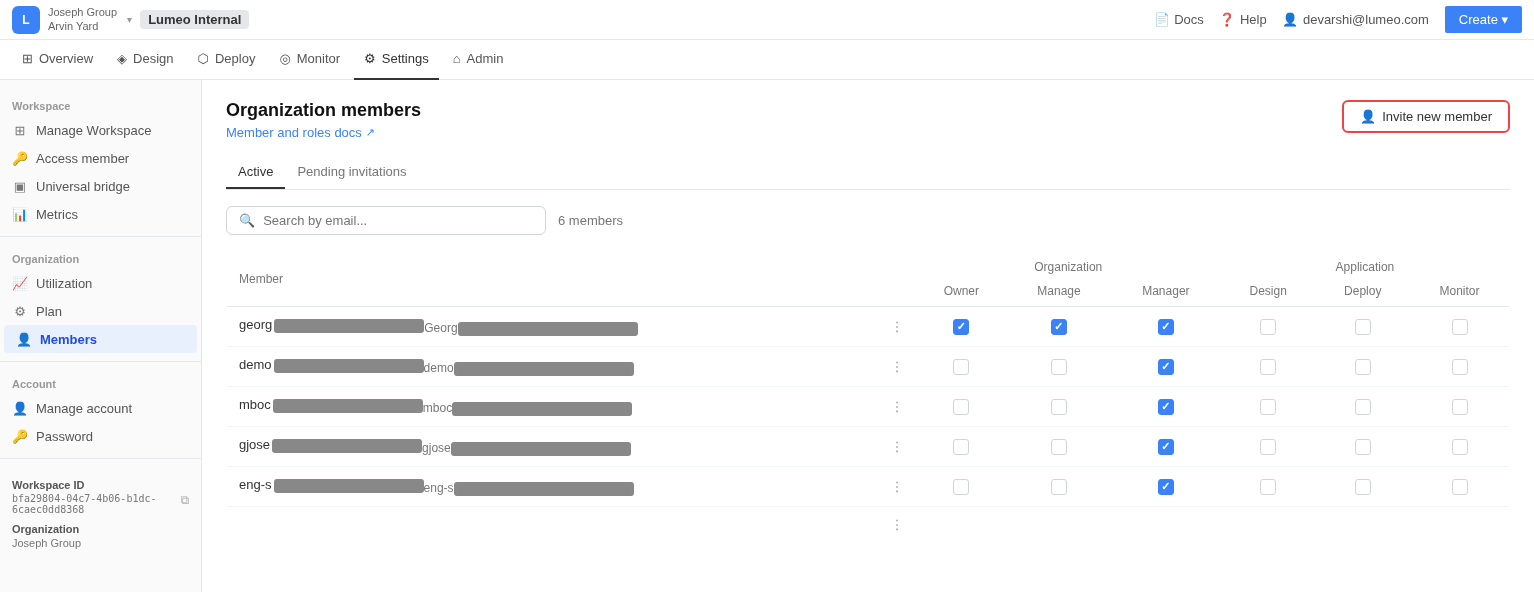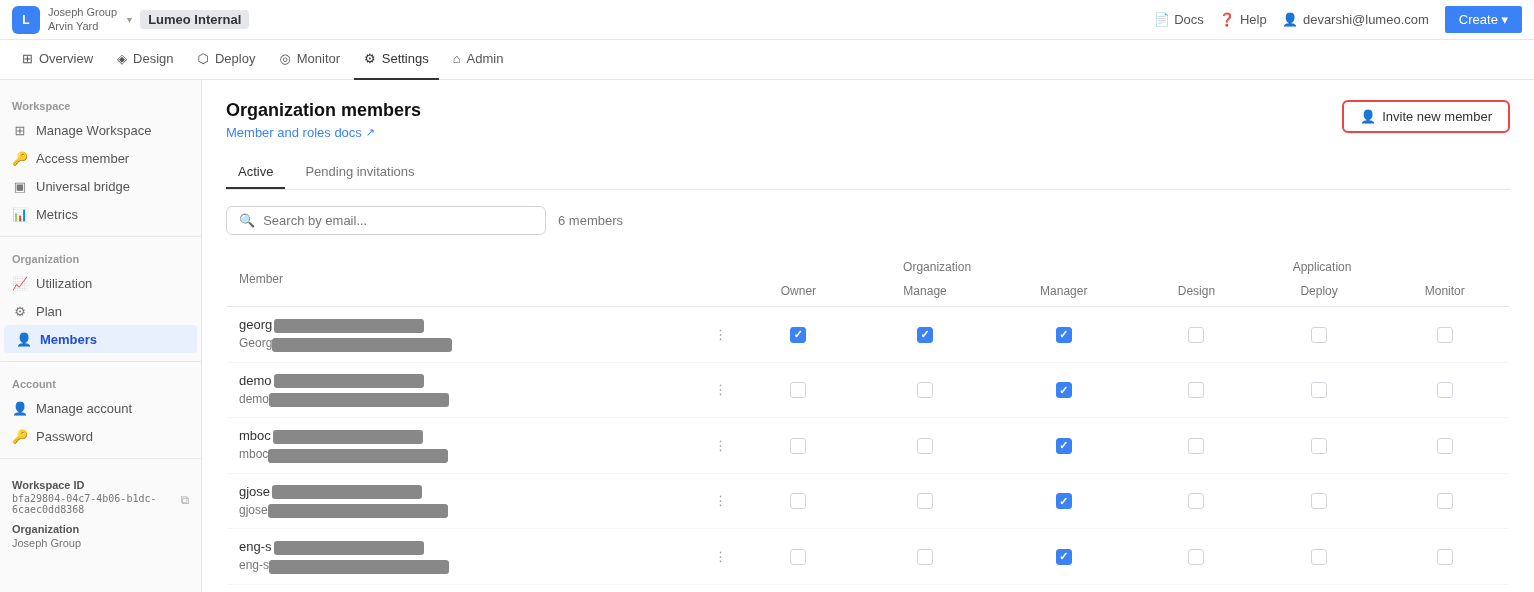--- a/index.html
+++ b/index.html
@@ -43,38 +43,38 @@
     
     .content { flex: 1; overflow-y: auto; padding: 20px 24px; }
 
     
     .page-header { display: flex; justify-content: space-between; align-items: flex-start; margin-bottom: 16px; }
     .page-title { font-size: 18px; font-weight: 600; color: #111; }
     .member-roles-link { display: flex; align-items: center; gap: 4px; color: #3b82f6; font-size: 13px; cursor: pointer; margin-top: 4px; text-decoration: none; }
     .invite-btn { display: flex; align-items: center; gap: 6px; background: white; border: 2px solid #ef4444; color: #333; border-radius: 6px; padding: 7px 16px; font-size: 13px; cursor: pointer; font-weight: 500; }
 
     
-    .section-tabs { display: flex; gap: 8px; border-bottom: 1px solid #e5e7eb; margin-bottom: 16px; }
+    .section-tabs { display: flex; gap: 0; border-bottom: 1px solid #e5e7eb; margin-bottom: 16px; }
     .section-tab { padding: 8px 12px; font-size: 13px; color: #777; cursor: pointer; border-bottom: 2px solid transparent; }
     .section-tab.active { color: #333; border-bottom: 2px solid #333; font-weight: 500; }
 
     
     .search-row { display: flex; align-items: center; gap: 12px; margin-bottom: 16px; }
     .search-box { display: flex; align-items: center; gap: 8px; border: 1px solid #d1d5db; border-radius: 6px; padding: 6px 12px; width: 320px; background: white; }
     .search-box input { border: none; outline: none; font-size: 13px; color: #333; flex: 1; background: transparent; }
     .members-count { font-size: 13px; color: #777; }
 
     
     .members-table { width: 100%; border-collapse: collapse; border: 1px solid #e5e7eb; border-radius: 8px; overflow: hidden; }
     .members-table th { background: white; font-size: 12px; font-weight: 500; color: #777; padding: 8px 12px; text-align: center; border-bottom: 1px solid #e5e7eb; }
     .members-table th.member-col { text-align: left; }
     .col-group-label { font-size: 11px; color: #aaa; font-weight: 400; text-align: center; border-bottom: none !important; padding-bottom: 2px !important; }
     .members-table td { padding: 10px 12px; border-bottom: 1px solid #f3f4f6; vertical-align: middle; }
     .members-table tr:last-child td { border-bottom: none; }
-    .member-cell { display: flex; flex-direction: column; }
+    .member-cell { display: flex; flex-direction: row; }
     .member-email-redacted { display: inline-block; width: 180px; height: 14px; background: #888; border-radius: 3px; margin-top: 3px; }
     .member-name-redacted { display: inline-block; width: 180px; height: 16px; background: #888; border-radius: 3px; }
     .menu-dots { color: #999; cursor: pointer; text-align: center; }
     .cb-cell { text-align: center; }
     .cb { width: 16px; height: 16px; border: 1.5px solid #d1d5db; border-radius: 3px; cursor: pointer; background: white; display: inline-block; vertical-align: middle; }
     .cb.checked { background: #3b82f6; border-color: #3b82f6; display: inline-flex; align-items: center; justify-content: center; }
     .cb.checked::after { content: '✓'; color: white; font-size: 11px; font-weight: bold; }
   </style>
 </head>
 <body>

